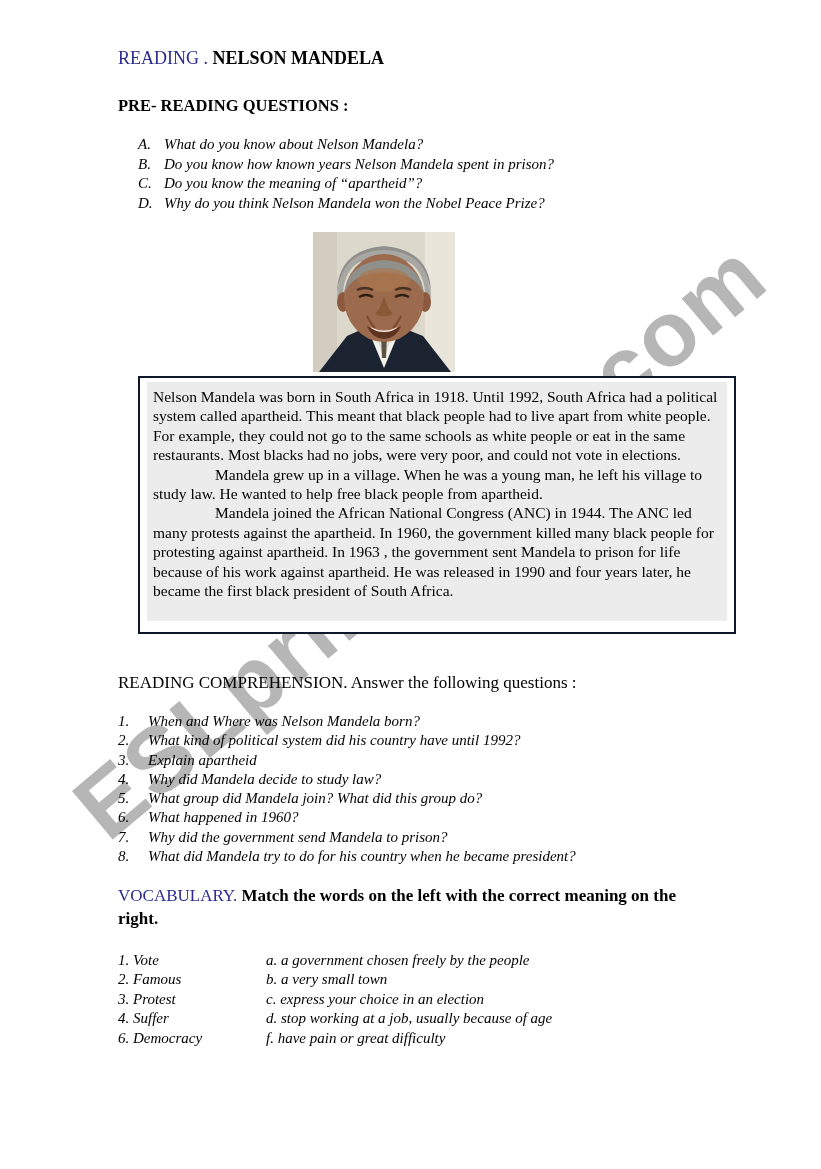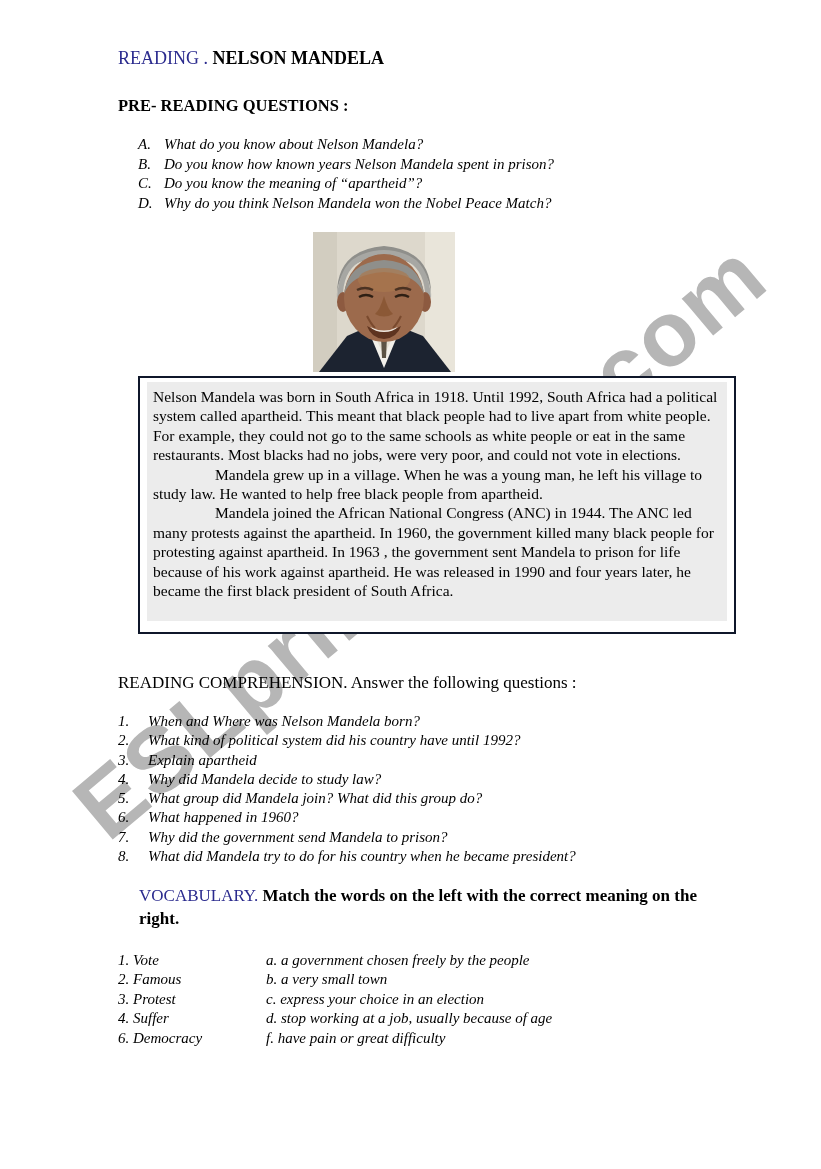--- a/index.html
+++ b/index.html
@@ -56,21 +56,21 @@
     margin:0;font-size:15.5px;line-height:19.4px;
   }
   .passage-fill p.indented{text-indent:62px;}
 
   .comp-heading{left:118px;top:673px;font-size:17px;font-weight:normal;}
 
   .comp-list{left:118px;top:712px;font-style:italic;font-size:15px;line-height:19.3px;width:580px;}
   .comp-list .row{display:flex;}
   .comp-list .lbl{width:30px;flex:0 0 30px;}
 
-  .vocab-heading{left:118px;top:885px;width:600px;font-size:17px;line-height:22.5px;margin-left:21px;}
+  .vocab-heading{left:118px;top:885px;width:600px;font-size:17px;line-height:22.5px;}
   .vocab-heading .navy{color:#2b2b8e;}
   .vocab-heading .bold{font-weight:bold;color:#000;}
 
   .vocab-list{left:118px;top:951px;font-style:italic;font-size:15px;line-height:19.4px;width:580px;}
   .vocab-list .row{display:flex;}
   .vocab-list .left{width:148px;flex:0 0 148px;}
 </style>
 </head>
 <body>
 
@@ -92,21 +92,21 @@
     <div class="row">
       <span class="lbl">B.</span>
       <span>Do you know how known years Nelson Mandela spent in prison?</span>
     </div>
     <div class="row">
       <span class="lbl">C.</span>
       <span>Do you know the meaning of “apartheid”?</span>
     </div>
     <div class="row">
       <span class="lbl">D.</span>
-      <span>Why do you think Nelson Mandela won the Nobel Peace Match?</span>
+      <span>Why do you think Nelson Mandela won the Nobel Peace Prize?</span>
     </div>
   </div>
 
   <div class="layer photo">
     <svg width="142" height="140" viewBox="0 0 142 140" xmlns="http://www.w3.org/2000/svg">
 
       <rect x="0" y="0" width="142" height="140" fill="#ddd8cc"></rect>
       <rect x="112" y="0" width="30" height="140" fill="#e9e5da"></rect>
       <rect x="0" y="0" width="24" height="140" fill="#d2cdc0"></rect>
 

